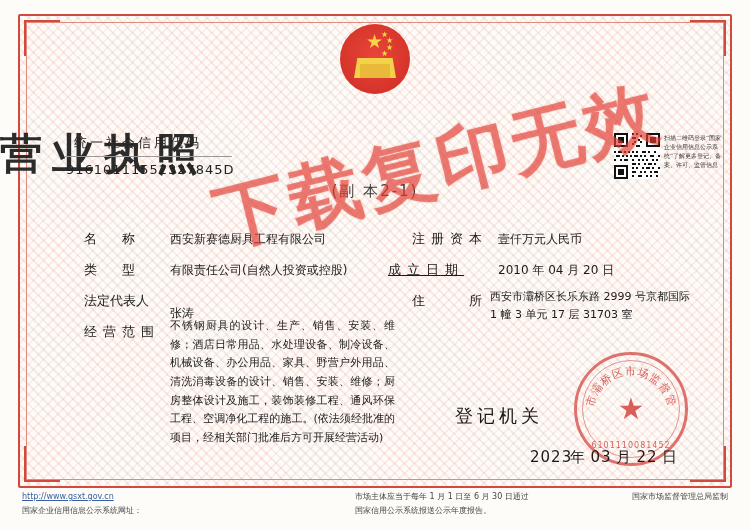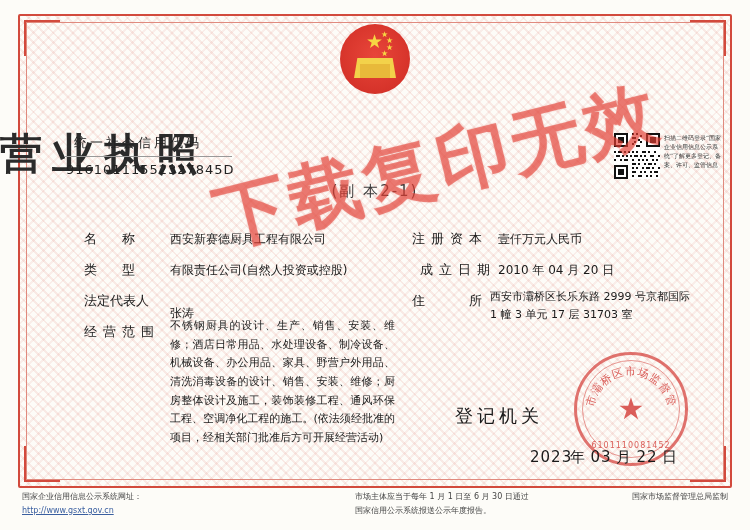--- a/index.html
+++ b/index.html
@@ -81,21 +81,21 @@
   .val-name{left:170px;top:231px;}
   .lbl-type{left:84px;top:261px;}
   .val-type{left:170px;top:262px;}
   .lbl-rep{left:84px;top:292px;letter-spacing:0px;}
   .val-rep{left:170px;top:293px;margin-top:12px;}
   .lbl-scope{left:84px;top:323px;}
   .val-scope{left:170px;top:317px;width:225px;font-size:11px;line-height:1.7;text-align:justify;}
 
   .lbl-capital{left:412px;top:230px;}
   .val-capital{left:498px;top:231px;}
-  .lbl-estdate{left:420px;top:261px;}
+  .lbl-estdate{left:388px;top:261px;text-decoration:underline;}
   .val-estdate{left:498px;top:262px;}
   .lbl-addr{left:412px;top:292px;}
   .val-addr{left:490px;top:288px;width:210px;font-size:11px;line-height:1.6;}
 
   .lbl-registry{left:455px;top:404px;font-size:18px;letter-spacing:4px;}
 
   
   .date-line{position:absolute;left:530px;top:448px;font-size:15px;color:#1a1a1a;letter-spacing:1px;}
   .date-line span{display:inline-block;}
   .dl-y{width:40px;text-align:center;}
@@ -281,22 +281,22 @@
   </div>
 
   <div class="date-line">
     <span class="dl-y">2023</span><span>年</span><span class="dl-m">03</span><span>月</span><span class="dl-d">22</span><span>日</span>
   </div>
 
   <div class="watermark">下载复印无效</div>
 
   <div class="footer">
     <div class="f-left">
+      <div style="color:#3a5fa0;text-decoration:underline;">http://www.gsxt.gov.cn</div>
       <div>国家企业信用信息公示系统网址：</div>
-      <div style="color:#3a5fa0;text-decoration:underline;">http://www.gsxt.gov.cn</div>
     </div>
     <div class="f-mid">
       <div>市场主体应当于每年 1 月 1 日至 6 月 30 日通过</div>
       <div>国家信用公示系统报送公示年度报告。</div>
     </div>
     <div class="f-right">
       <div>国家市场监督管理总局监制</div>
     </div>
   </div>
 

